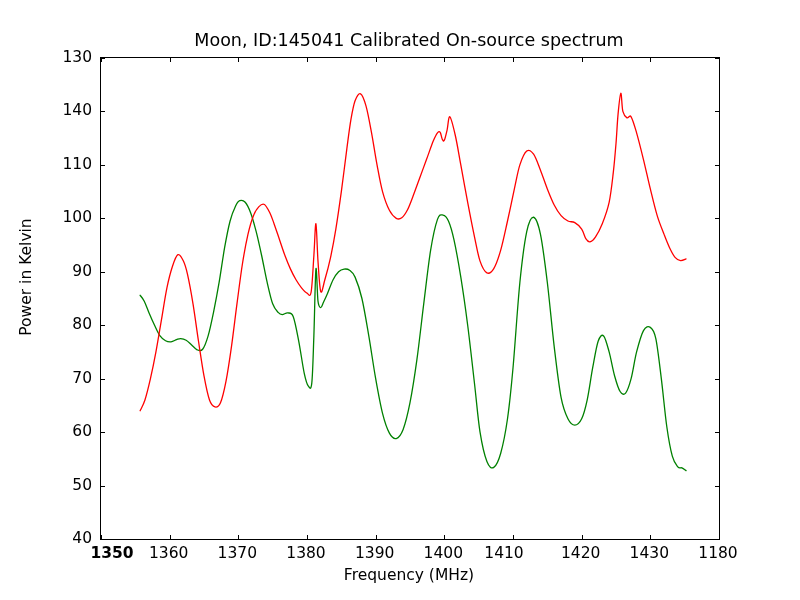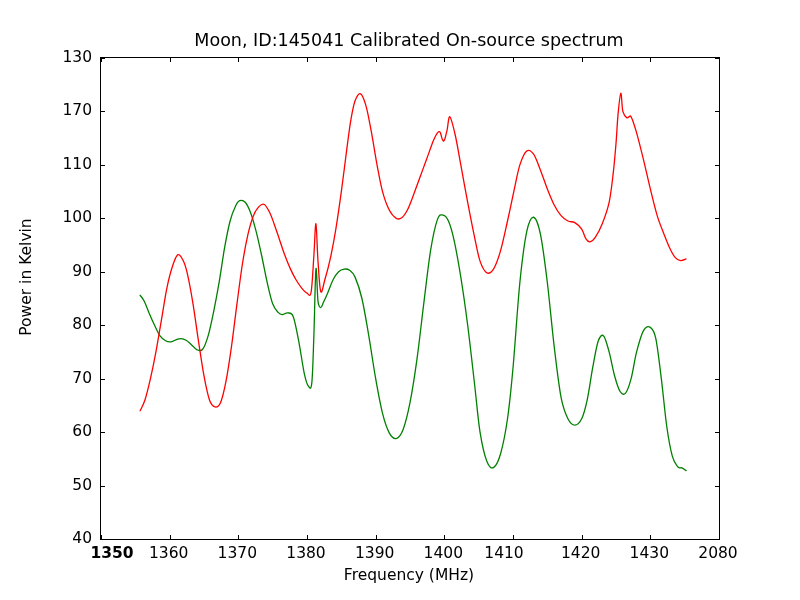--- a/index.html
+++ b/index.html
@@ -145,21 +145,21 @@
 
   <div id="ytick-labels">
       <div class="ytick-label" style="top: 481px;">40</div>
       <div class="ytick-label" style="top: 427.556px;">50</div>
       <div class="ytick-label" style="top: 374.111px;">60</div>
       <div class="ytick-label" style="top: 320.667px;">70</div>
       <div class="ytick-label" style="top: 267.222px;">80</div>
       <div class="ytick-label" style="top: 213.778px;">90</div>
       <div class="ytick-label" style="top: 160.333px;">100</div>
       <div class="ytick-label" style="top: 106.889px;">110</div>
-      <div class="ytick-label" style="top: 53.4444px;">170</div>
+      <div class="ytick-label" style="top: 53.4444px;">140</div>
       <div class="ytick-label" style="top: 0px;">130</div>
     </div>
 
   <div id="axes">
     <svg id="plot-svg" viewBox="0 0 618 481" preserveAspectRatio="none">
       <g id="series-paths">
           <path d="M 39.14 237.29 C 39.83 238.27, 41.77 240.23, 43.26 243.17 C 44.75 246.11, 46.35 250.92, 48.07 254.93 C 49.78 258.94, 51.73 263.39, 53.56 267.22 C 55.39 271.05, 57.22 275.33, 59.05 277.91 C 60.88 280.49, 62.72 281.74, 64.55 282.72 C 66.38 283.70, 68.21 283.97, 70.04 283.79 C 71.87 283.61, 73.93 282.19, 75.53 281.65 C 77.14 281.12, 78.05 280.49, 79.65 280.58 C 81.26 280.67, 83.32 281.12, 85.15 282.19 C 86.98 283.26, 88.81 285.39, 90.64 287.00 C 92.47 288.60, 94.30 291.09, 96.13 291.81 C 97.96 292.52, 99.80 293.59, 101.63 291.27 C 103.46 288.96, 105.29 284.15, 107.12 277.91 C 108.95 271.68, 110.78 262.77, 112.61 253.86 C 114.44 244.95, 116.28 235.16, 118.11 224.47 C 119.94 213.78, 121.77 199.97, 123.60 189.73 C 125.43 179.48, 127.26 169.95, 129.09 163.01 C 130.92 156.06, 132.98 151.43, 134.59 148.04 C 136.19 144.66, 137.10 143.32, 138.71 142.70 C 140.31 142.07, 142.37 142.25, 144.20 144.30 C 146.03 146.35, 147.86 150.09, 149.69 154.99 C 151.52 159.89, 153.36 166.57, 155.19 173.69 C 157.02 180.82, 158.85 189.28, 160.68 197.74 C 162.51 206.21, 164.34 216.45, 166.17 224.47 C 168.00 232.48, 169.84 240.86, 171.67 245.84 C 173.50 250.83, 175.56 252.61, 177.16 254.40 C 178.76 256.18, 179.68 256.44, 181.28 256.53 C 182.88 256.62, 184.94 254.57, 186.77 254.93 C 188.60 255.29, 190.44 253.95, 192.27 258.67 C 194.10 263.39, 195.93 273.81, 197.76 283.26 C 199.59 292.70, 201.65 307.84, 203.25 315.32 C 204.86 322.80, 206.11 326.55, 207.37 328.15 C 208.63 329.75, 209.89 333.32, 210.81 324.94 C 211.72 316.57, 212.18 296.88, 212.87 277.91 C 213.55 258.94, 214.24 216.90, 214.93 211.11 C 215.61 205.32, 216.19 236.76, 216.99 243.17 C 217.79 249.59, 218.82 249.41, 219.73 249.59 C 220.65 249.76, 221.34 246.65, 222.48 244.24 C 223.62 241.84, 225.00 238.90, 226.60 235.16 C 228.20 231.41, 230.26 225.36, 232.09 221.79 C 233.92 218.23, 235.76 215.56, 237.59 213.78 C 239.42 212.00, 241.25 211.37, 243.08 211.11 C 244.91 210.84, 246.74 210.84, 248.57 212.17 C 250.40 213.51, 252.01 214.40, 254.07 219.12 C 256.13 223.84, 258.64 230.70, 260.93 240.50 C 263.22 250.30, 265.51 264.55, 267.80 277.91 C 270.09 291.27, 272.38 307.75, 274.67 320.67 C 276.96 333.58, 279.24 346.32, 281.53 355.41 C 283.82 364.49, 286.11 370.99, 288.40 375.18 C 290.69 379.37, 292.98 381.15, 295.27 380.52 C 297.56 379.90, 299.84 377.41, 302.13 371.44 C 304.42 365.47, 306.71 356.30, 309.00 344.72 C 311.29 333.14, 313.58 318.44, 315.87 301.96 C 318.16 285.48, 320.44 264.10, 322.73 245.84 C 325.02 227.58, 327.31 206.47, 329.60 192.40 C 331.89 178.33, 334.41 167.28, 336.47 161.40 C 338.53 155.52, 340.13 156.86, 341.96 157.13 C 343.79 157.39, 345.62 158.91, 347.45 163.01 C 349.28 167.10, 350.89 172.36, 352.95 181.71 C 355.01 191.06, 357.52 204.87, 359.81 219.12 C 362.10 233.37, 364.39 249.41, 366.68 267.22 C 368.97 285.04, 371.49 308.20, 373.55 326.01 C 375.61 343.83, 376.98 361.20, 379.04 374.11 C 381.10 387.03, 383.62 397.63, 385.91 403.51 C 388.20 409.38, 390.48 410.72, 392.77 409.38 C 395.06 408.05, 397.35 403.59, 399.64 395.49 C 401.93 387.38, 404.45 375.00, 406.51 360.75 C 408.57 346.50, 409.94 332.69, 412.00 309.98 C 414.06 287.26, 416.58 247.18, 418.87 224.47 C 421.16 201.75, 423.44 184.56, 425.73 173.69 C 428.02 162.83, 430.31 158.82, 432.60 159.26 C 434.89 159.71, 437.18 165.50, 439.47 176.37 C 441.76 187.23, 444.04 205.76, 446.33 224.47 C 448.62 243.17, 450.91 269.45, 453.20 288.60 C 455.49 307.75, 457.78 327.35, 460.07 339.37 C 462.36 351.40, 464.64 356.12, 466.93 360.75 C 469.22 365.38, 471.51 367.16, 473.80 367.16 C 476.09 367.16, 478.61 364.94, 480.67 360.75 C 482.73 356.56, 484.33 350.51, 486.16 342.04 C 487.99 333.58, 489.82 319.78, 491.65 309.98 C 493.48 300.18, 495.32 288.60, 497.15 283.26 C 498.98 277.91, 500.81 276.13, 502.64 277.91 C 504.47 279.69, 506.30 287.26, 508.13 293.94 C 509.96 300.63, 511.80 311.40, 513.63 317.99 C 515.46 324.59, 517.29 330.64, 519.12 333.49 C 520.95 336.34, 522.78 337.23, 524.61 335.10 C 526.44 332.96, 528.28 327.53, 530.11 320.67 C 531.94 313.81, 533.54 301.96, 535.60 293.94 C 537.66 285.93, 540.18 276.66, 542.47 272.57 C 544.76 268.47, 547.27 268.02, 549.33 269.36 C 551.39 270.70, 553.00 272.03, 554.83 280.58 C 556.66 289.13, 558.49 305.97, 560.32 320.67 C 562.15 335.36, 563.98 355.85, 565.81 368.77 C 567.64 381.68, 569.48 391.48, 571.31 398.16 C 573.14 404.84, 575.20 406.89, 576.80 408.85 C 578.40 410.81, 579.55 409.30, 580.92 409.92 C 582.29 410.54, 584.35 412.15, 585.04 412.59" fill="none" stroke="#008000" stroke-width="1.3" stroke-linejoin="round" stroke-linecap="round"></path>
           <path d="M 39.14 352.73 C 39.94 350.95, 42.23 347.39, 43.95 342.04 C 45.66 336.70, 47.61 328.68, 49.44 320.67 C 51.27 312.65, 53.10 303.74, 54.93 293.94 C 56.76 284.15, 58.60 272.57, 60.43 261.88 C 62.26 251.19, 64.09 238.72, 65.92 229.81 C 67.75 220.90, 69.58 213.96, 71.41 208.43 C 73.24 202.91, 75.08 197.57, 76.91 196.68 C 78.74 195.78, 80.80 199.79, 82.40 203.09 C 84.00 206.38, 84.92 209.32, 86.52 216.45 C 88.12 223.58, 90.18 234.71, 92.01 245.84 C 93.84 256.98, 95.68 271.23, 97.51 283.26 C 99.34 295.28, 101.17 308.20, 103.00 317.99 C 104.83 327.79, 106.66 336.88, 108.49 342.04 C 110.32 347.21, 112.16 348.55, 113.99 348.99 C 115.82 349.44, 117.65 348.99, 119.48 344.72 C 121.31 340.44, 123.14 332.69, 124.97 323.34 C 126.80 313.99, 128.64 301.52, 130.47 288.60 C 132.30 275.68, 134.13 259.65, 135.96 245.84 C 137.79 232.04, 139.62 217.34, 141.45 205.76 C 143.28 194.18, 145.12 184.38, 146.95 176.37 C 148.78 168.35, 150.61 162.29, 152.44 157.66 C 154.27 153.03, 156.10 150.45, 157.93 148.58 C 159.76 146.70, 161.60 145.37, 163.43 146.44 C 165.26 147.51, 167.32 151.78, 168.92 154.99 C 170.52 158.20, 171.44 161.22, 173.04 165.68 C 174.64 170.13, 176.70 176.37, 178.53 181.71 C 180.36 187.06, 182.20 192.85, 184.03 197.74 C 185.86 202.64, 187.69 207.10, 189.52 211.11 C 191.35 215.11, 193.18 218.68, 195.01 221.79 C 196.84 224.91, 198.68 227.58, 200.51 229.81 C 202.34 232.04, 204.40 234.44, 206.00 235.16 C 207.60 235.87, 208.98 240.32, 210.12 234.09 C 211.26 227.85, 212.07 209.15, 212.87 197.74 C 213.67 186.34, 214.24 164.79, 214.93 165.68 C 215.61 166.57, 216.19 191.78, 216.99 203.09 C 217.79 214.40, 218.59 230.43, 219.73 233.55 C 220.88 236.67, 222.25 227.32, 223.85 221.79 C 225.46 216.27, 227.52 208.88, 229.35 200.42 C 231.18 191.95, 233.01 182.16, 234.84 171.02 C 236.67 159.89, 238.50 146.97, 240.33 133.61 C 242.16 120.25, 244.22 102.88, 245.83 90.86 C 247.43 78.83, 248.57 69.48, 249.95 61.46 C 251.32 53.44, 252.46 47.03, 254.07 42.76 C 255.67 38.48, 257.73 34.92, 259.56 35.81 C 261.39 36.70, 263.22 41.60, 265.05 48.10 C 266.88 54.60, 268.72 65.02, 270.55 74.82 C 272.38 84.62, 274.21 97.09, 276.04 106.89 C 277.87 116.69, 279.47 126.04, 281.53 133.61 C 283.59 141.18, 286.11 147.86, 288.40 152.32 C 290.69 156.77, 293.21 159.09, 295.27 160.33 C 297.33 161.58, 298.93 161.14, 300.76 159.80 C 302.59 158.46, 304.42 155.79, 306.25 152.32 C 308.08 148.84, 309.69 144.30, 311.75 138.96 C 313.81 133.61, 316.32 126.49, 318.61 120.25 C 320.90 114.01, 323.19 107.78, 325.48 101.54 C 327.77 95.31, 330.52 87.29, 332.35 82.84 C 334.18 78.39, 335.32 76.25, 336.47 74.82 C 337.61 73.40, 338.41 73.22, 339.21 74.29 C 340.01 75.36, 340.59 79.90, 341.27 81.24 C 341.96 82.57, 342.53 83.82, 343.33 82.30 C 344.13 80.79, 345.16 76.07, 346.08 72.15 C 347.00 68.23, 347.45 57.90, 348.83 58.79 C 350.20 59.68, 352.49 69.48, 354.32 77.49 C 356.15 85.51, 357.75 95.75, 359.81 106.89 C 361.87 118.02, 364.39 132.28, 366.68 144.30 C 368.97 156.33, 371.49 169.24, 373.55 179.04 C 375.61 188.84, 376.98 197.12, 379.04 203.09 C 381.10 209.06, 383.62 213.60, 385.91 214.85 C 388.20 216.09, 390.48 214.31, 392.77 210.57 C 395.06 206.83, 397.35 200.33, 399.64 192.40 C 401.93 184.47, 404.22 173.25, 406.51 163.01 C 408.80 152.76, 411.31 140.29, 413.37 130.94 C 415.43 121.59, 416.81 113.21, 418.87 106.89 C 420.93 100.56, 423.44 94.77, 425.73 92.99 C 428.02 91.21, 430.31 92.99, 432.60 96.20 C 434.89 99.41, 437.18 106.44, 439.47 112.23 C 441.76 118.02, 444.04 125.15, 446.33 130.94 C 448.62 136.73, 450.91 142.52, 453.20 146.97 C 455.49 151.43, 457.78 154.99, 460.07 157.66 C 462.36 160.33, 464.64 161.85, 466.93 163.01 C 469.22 164.16, 471.51 163.27, 473.80 164.61 C 476.09 165.94, 478.84 168.35, 480.67 171.02 C 482.50 173.69, 483.41 178.50, 484.79 180.64 C 486.16 182.78, 487.30 184.12, 488.91 183.85 C 490.51 183.58, 492.34 182.07, 494.40 179.04 C 496.46 176.01, 498.98 171.47, 501.27 165.68 C 503.56 159.89, 506.30 152.76, 508.13 144.30 C 509.96 135.84, 511.11 124.70, 512.25 114.91 C 513.40 105.11, 514.20 95.31, 515.00 85.51 C 515.80 75.71, 516.26 64.49, 517.06 56.12 C 517.86 47.74, 519.01 35.72, 519.81 35.27 C 520.61 34.83, 520.84 49.35, 521.87 53.44 C 522.90 57.54, 524.61 58.97, 525.99 59.86 C 527.36 60.75, 528.50 56.29, 530.11 58.79 C 531.71 61.28, 533.54 67.70, 535.60 74.82 C 537.66 81.95, 540.18 92.19, 542.47 101.54 C 544.76 110.90, 547.04 121.59, 549.33 130.94 C 551.62 140.29, 553.91 150.09, 556.20 157.66 C 558.49 165.23, 561.01 171.02, 563.07 176.37 C 565.13 181.71, 566.73 185.90, 568.56 189.73 C 570.39 193.56, 572.22 197.21, 574.05 199.35 C 575.88 201.49, 577.72 202.29, 579.55 202.55 C 581.38 202.82, 584.12 201.22, 585.04 200.95" fill="none" stroke="#ff0000" stroke-width="1.3" stroke-linejoin="round" stroke-linecap="round"></path>
         </g>
     </svg>
@@ -209,19 +209,19 @@
   <div id="xtick-labels">
       <div class="xtick-label" style="left: 12px; font-weight: bold;">1350</div>
       <div class="xtick-label" style="left: 68.6667px;">1360</div>
       <div class="xtick-label" style="left: 137.333px;">1370</div>
       <div class="xtick-label" style="left: 206px;">1380</div>
       <div class="xtick-label" style="left: 274.667px;">1390</div>
       <div class="xtick-label" style="left: 343.333px;">1400</div>
       <div class="xtick-label" style="left: 404px;">1410</div>
       <div class="xtick-label" style="left: 480.667px;">1420</div>
       <div class="xtick-label" style="left: 549.333px;">1430</div>
-      <div class="xtick-label" style="left: 618px;">2080</div>
+      <div class="xtick-label" style="left: 618px;">1180</div>
     </div>
 
   <div id="xlabel">Frequency (MHz)</div>
   <div id="ylabel">Power in Kelvin</div>
 
 </div>
 
 </body></html>

